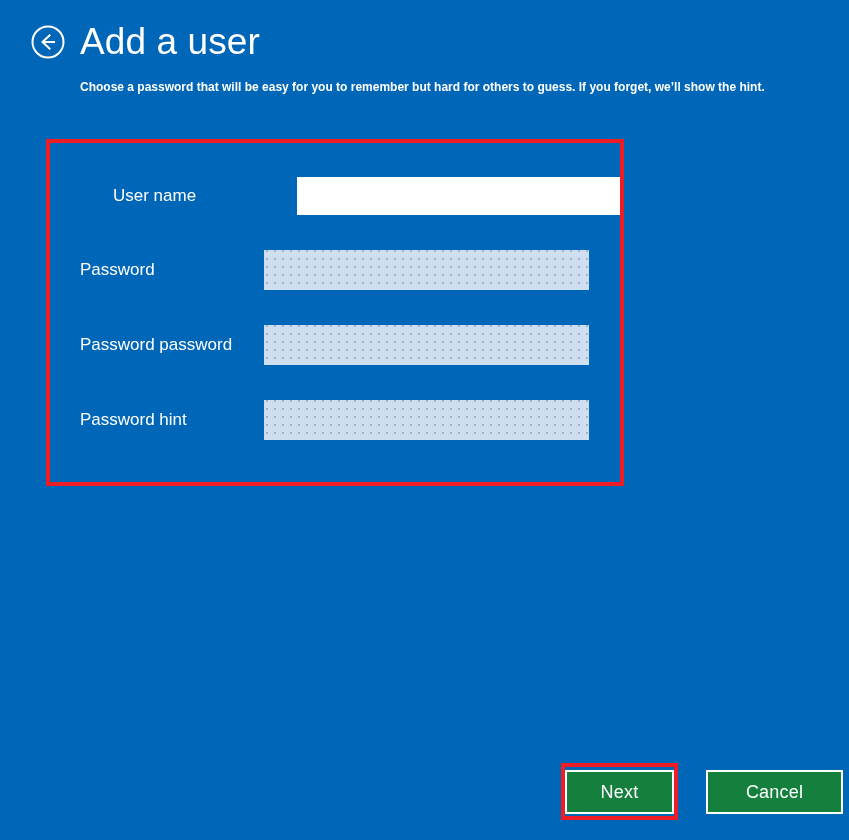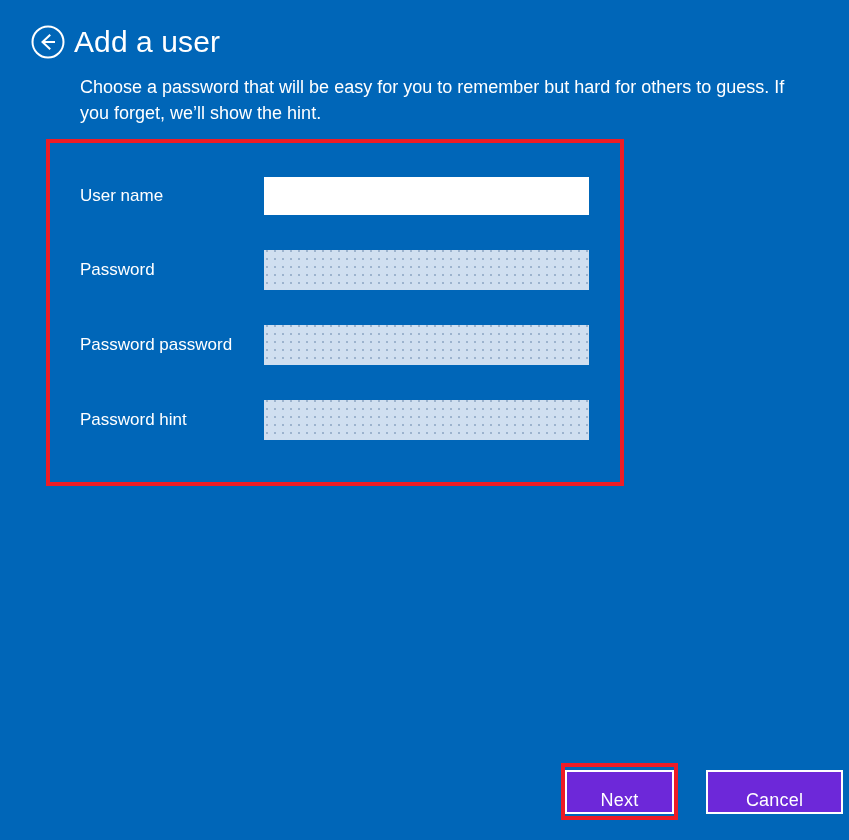--- a/index.html
+++ b/index.html
@@ -35,35 +35,35 @@
     width: 36px;
     height: 36px;
     flex: 0 0 36px;
     display: block;
     cursor: pointer;
   }
   .back-button svg {
     display: block;
   }
   .page-title {
-    font-size: 30px;
+    font-size: 37px;
     font-weight: 400;
     line-height: 36px;
-    margin-left: 8px;
+    margin-left: 14px;
     white-space: nowrap;
     letter-spacing: 0.1px;
   }
   .subtitle {
     position: absolute;
     left: 80px;
     top: 74px;
     width: 720px;
-    font-size: 18px;
+    font-size: 12px;
     line-height: 26px;
-    font-weight: 400;
+    font-weight: 700;
   }
 
   
   .highlight-form {
     position: absolute;
     left: 46px;
     top: 139px;
     width: 578px;
     height: 347px;
     border: 4px solid #ee1c25;
@@ -143,29 +143,29 @@
     top: 770px;
     width: 849px;
     height: 50px;
   }
   .btn {
     position: absolute;
     top: 0;
     height: 44px;
     box-sizing: border-box;
     border: 2px solid #ffffff;
-    background: #6d28d9;
+    background: #15803d;
     color: #ffffff;
     font-family: "Liberation Sans", sans-serif;
     font-size: 18px;
     font-weight: 400;
     line-height: 40px;
     text-align: center;
     cursor: pointer;
-    padding: 8px;
+    padding: 0;
     letter-spacing: 0.2px;
   }
   .btn-next {
     left: 565px;
     width: 109px;
   }
   .btn-cancel {
     left: 706px;
     width: 137px;
   }
@@ -182,21 +182,21 @@
         <line x1="12.8" y1="18" x2="25" y2="18" stroke="#ffffff" stroke-width="2"></line>
       </svg>
     </span>
     <span class="page-title">Add a user</span>
   </div>
   <div class="subtitle">Choose a password that will be easy for you to remember but hard for others to guess. If you forget, we’ll show the hint.</div>
 </div>
 
 <div class="form-area">
 
-  <div class="field-row" style="top:37px;">
+  <div class="field-row" style="top:37px;margin-left:33px;">
     <span class="field-label">User name</span>
     <input class="field-input active" type="text" autofocus="" placeholder="" style="">
   </div>
 
   <div class="field-row" style="top:111px;">
     <span class="field-label">Password</span>
     <input class="field-input inactive" type="password" placeholder="" style="">
   </div>
 
   <div class="field-row" style="top:186px;">

